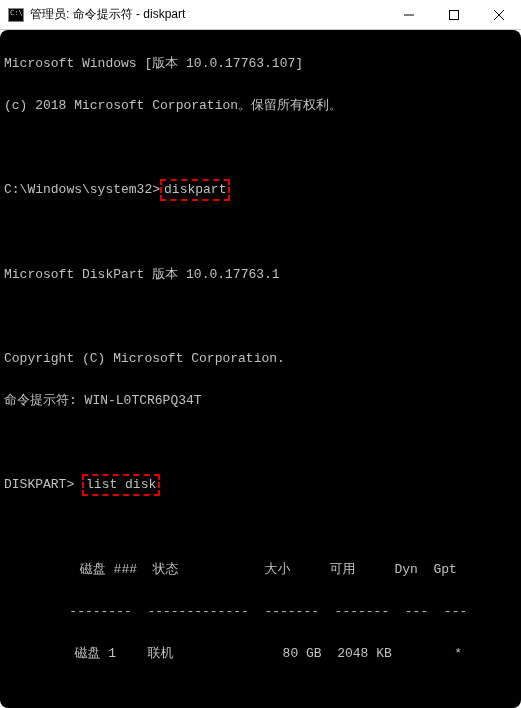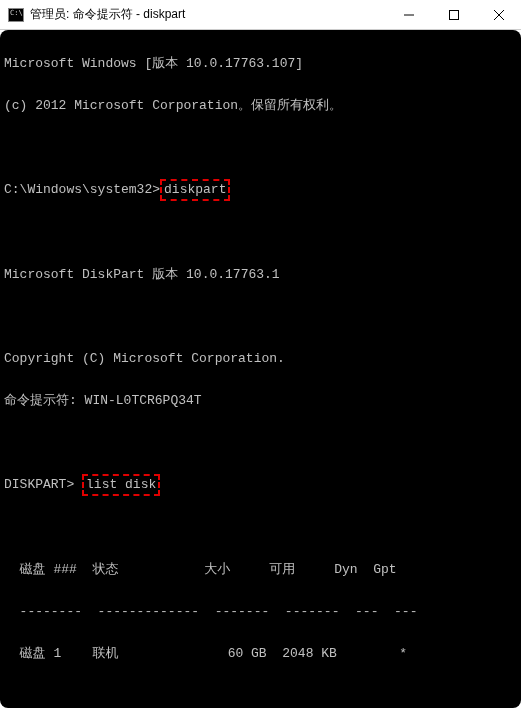--- a/index.html
+++ b/index.html
@@ -72,21 +72,21 @@
   }
   .hl {
     border: 2px dashed #e00000;
     padding: 0 2px;
     display: inline-block;
     line-height: 18px;
     text-align: right;
   }
   .row { display: block; }
   .blank { height: 21px; }
-  .disktable { font-family: inherit; }
+  .disktable { font-family: inherit; text-align: center; }
 </style>
 </head>
 <body>
 
 <div class="window">
 
   <div class="titlebar">
     <span class="icon"></span>
     <span class="title">管理员: 命令提示符 - diskpart</span>
     <div class="win-controls">
@@ -104,34 +104,34 @@
         <svg viewBox="0 0 10 10">
             <line x1="0" y1="0" x2="10" y2="10" stroke="#000" stroke-width="1"></line>
             <line x1="10" y1="0" x2="0" y2="10" stroke="#000" stroke-width="1"></line>
           </svg>
       </div>
     </div>
   </div>
 
   <div class="terminal">
 <span class="row">Microsoft Windows [版本 10.0.17763.107]</span>
-<span class="row">(c) 2012 Microsoft Corporation。保留所有权利。</span>
+<span class="row">(c) 2018 Microsoft Corporation。保留所有权利。</span>
 <div class="blank"></div>
 <span class="row"><span>C:\Windows\system32&gt;</span><span class="hl">diskpart</span></span>
 <div class="blank"></div>
 <span class="row">Microsoft DiskPart 版本 10.0.17763.1</span>
 <div class="blank"></div>
 <span class="row">Copyright (C) Microsoft Corporation.</span>
 <span class="row">命令提示符: WIN-L0TCR6PQ34T</span>
 <div class="blank"></div>
 <span class="row"><span>DISKPART&gt;</span> <span class="hl">list disk</span></span>
 <div class="blank"></div>
 <span class="row disktable">  磁盘 ###  状态           大小     可用     Dyn  Gpt</span>
 <span class="row disktable">  --------  -------------  -------  -------  ---  ---</span>
-<span class="row disktable">  磁盘 1    联机              60 GB  2048 KB        *</span>
+<span class="row disktable">  磁盘 1    联机              80 GB  2048 KB        *</span>
 
 
 
 
 
 
 
 
 
 

